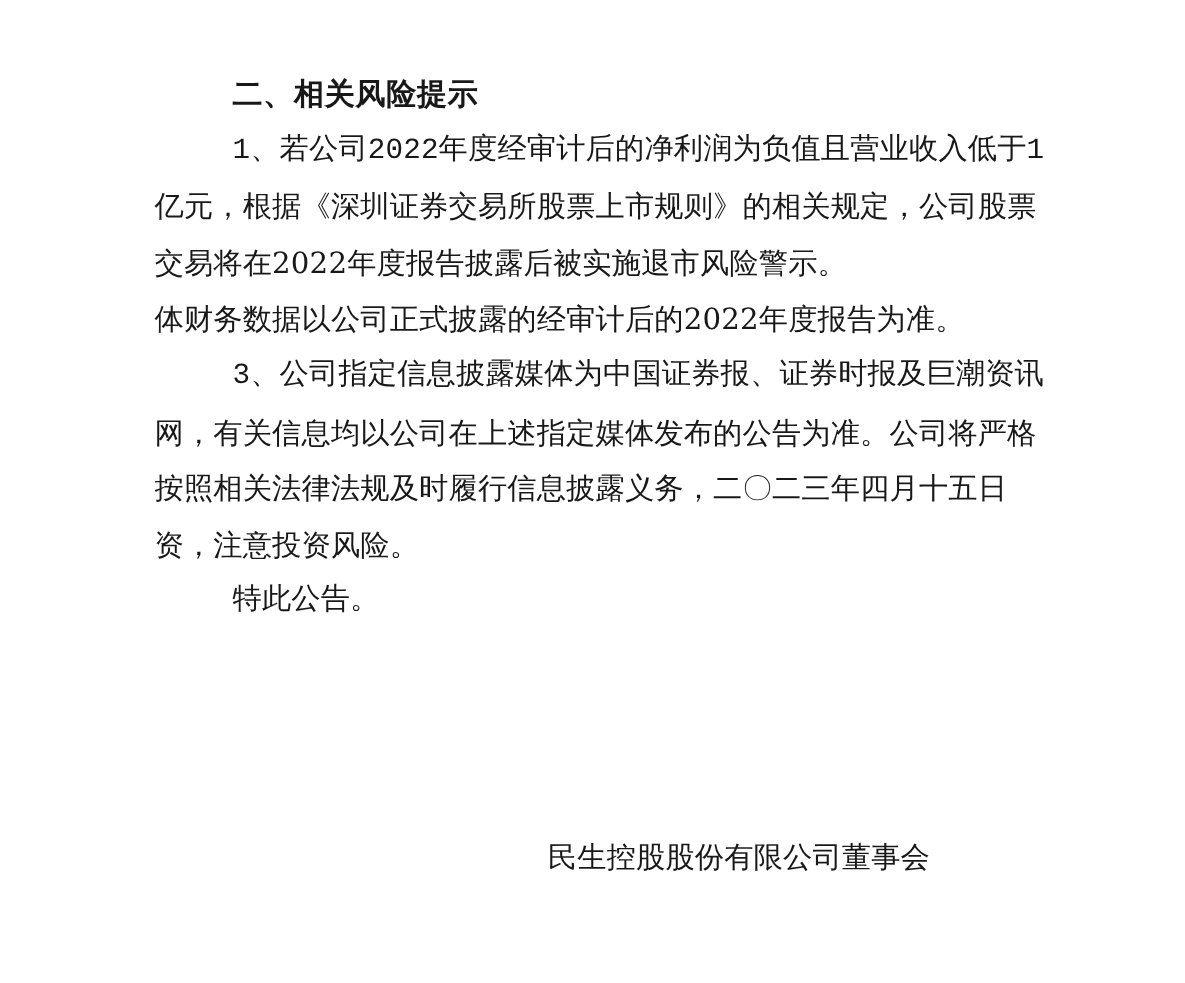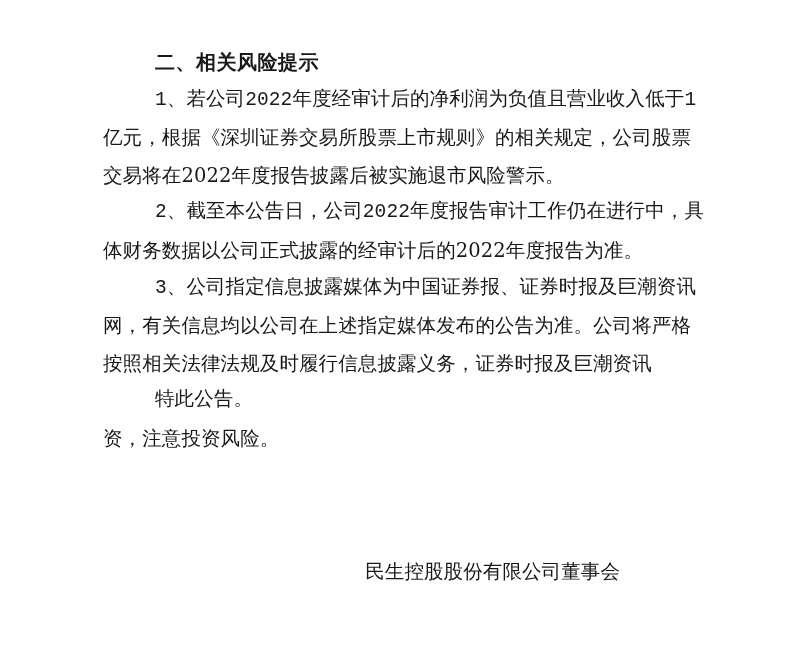--- a/index.html
+++ b/index.html
@@ -56,29 +56,28 @@
 <div class="page">
 
   <div class="doc">
 
     <div class="line heading indent">二、相关风险提示</div>
 
     <div class="line indent">1、若公司2022年度经审计后的净利润为负值且营业收入低于1</div>
     <div class="line">亿元，根据《深圳证券交易所股票上市规则》的相关规定，公司股票</div>
     <div class="line">交易将在2022年度报告披露后被实施退市风险警示。</div>
 
-    <div class="line indent">2、截至本公告日，公司2022年度报告审计工作仍在进行中，具</div>
     <div class="line">体财务数据以公司正式披露的经审计后的2022年度报告为准。</div>
 
     <div class="line indent">3、公司指定信息披露媒体为中国证券报、证券时报及巨潮资讯</div>
     <div class="line">网，有关信息均以公司在上述指定媒体发布的公告为准。公司将严格</div>
-    <div class="line">按照相关法律法规及时履行信息披露义务，证券时报及巨潮资讯</div>
+    <div class="line">按照相关法律法规及时履行信息披露义务，二〇二三年四月十五日</div>
+    <div class="line">资，注意投资风险。</div>
+
     <div class="line indent">特此公告。</div>
-
-    <div class="line">资，注意投资风险。</div>
 
   </div>
 
   <div class="signature-block">
     <div class="line sig-company">民生控股股份有限公司董事会</div>
   </div>
 
 </div>
 
 </body></html>

